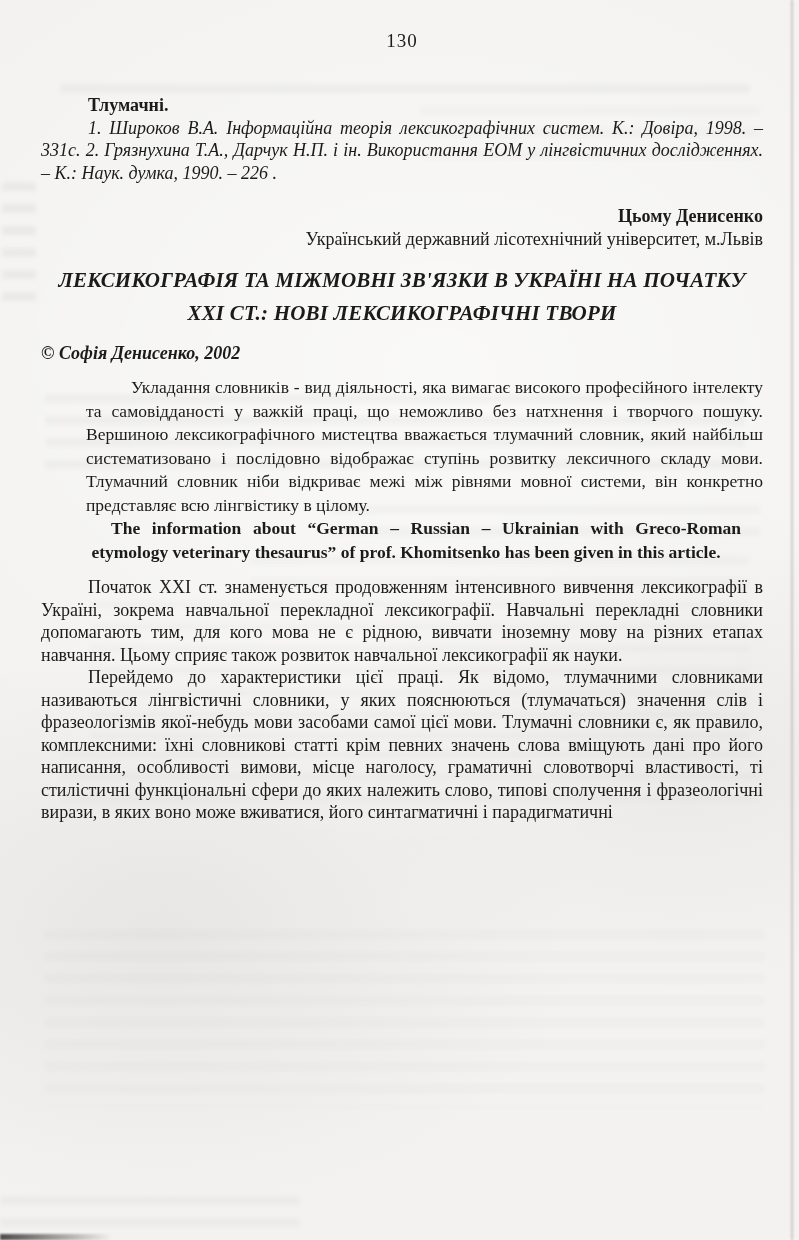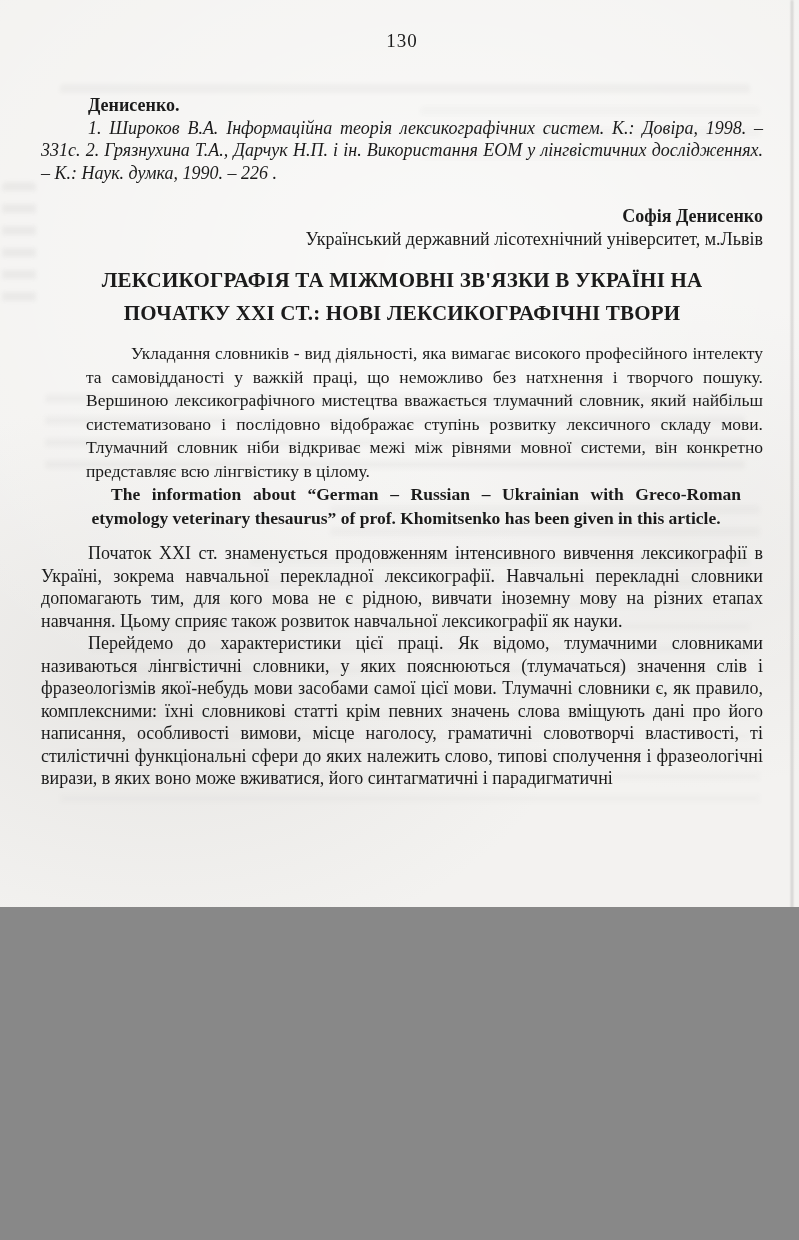--- a/index.html
+++ b/index.html
@@ -3,21 +3,21 @@
 <meta charset="utf-8">
 <style>
   html, body {
     margin: 0;
     padding: 0;
     background: #888;
   }
   .page {
     position: relative;
     width: 799px;
-    height: 907px;
+    height: 1240px;
     margin: 0 auto;
     background:
       radial-gradient(ellipse 900px 700px at 55% 30%, rgba(255,255,255,0.55), rgba(255,255,255,0) 70%),
       radial-gradient(ellipse 600px 400px at 20% 75%, rgba(210,208,205,0.35), rgba(210,208,205,0) 70%),
       radial-gradient(ellipse 500px 350px at 85% 60%, rgba(214,212,209,0.30), rgba(214,212,209,0) 70%),
       #f3f2f0;
     overflow: hidden;
     font-family: "Liberation Serif", "DejaVu Serif", serif;
     color: #1b1b1b;
   }
@@ -51,20 +51,21 @@
     line-height: 23px;
   }
   .title {
     margin: 13px auto 0 auto;
     max-width: 712px;
     text-align: center;
     font-size: 21px;
     line-height: 33px;
     font-weight: bold;
     letter-spacing: 0.2px;
+    font-style: italic;
   }
   .copyright {
     margin-top: 13px;
     font-size: 18px;
     font-style: italic;
     font-weight: bold;
   }
   .abstract-uk {
     margin: 12px 0 0 45px;
     font-size: 17.5px;
@@ -133,33 +134,34 @@
   <div class="smudge s9"></div>
   <div class="smudge s10"></div>
   <div class="edge-line-right"></div>
   <div class="corner-bar"></div>
 
   <div class="content">
 
     <div class="page-number">130</div>
 
 
-    <p class="body bold indent heading">Денисенко.</p>
+    <p class="body bold indent heading">Тлумачні.</p>
 
 
 
     <p class="body italic indent refs">1. Широков В.А. Інформаційна теорія лексикографічних систем. К.: Довіра, 1998. – 331с. 2. Грязнухина Т.А., Дарчук Н.П. і ін. Використання ЕОМ у лінгвістичних дослідженнях. – К.: Наук. думка, 1990. – 226 .</p>
 
     <div class="byline">
-      <div class="bold">Софія Денисенко</div>
+      <div class="bold">Цьому Денисенко</div>
       <div>Український державний лісотехнічний університет, м.Львів</div>
     </div>
 
     <h1 class="title">ЛЕКСИКОГРАФІЯ ТА МІЖМОВНІ ЗВ'ЯЗКИ В УКРАЇНІ НА ПОЧАТКУ ХХІ СТ.: НОВІ ЛЕКСИКОГРАФІЧНІ ТВОРИ</h1>
 
+    <p class="copyright">© Софія Денисенко, 2002</p>
 
     <p class="abstract-uk">Укладання словників - вид діяльності, яка вимагає високого професійного інтелекту та самовідданості у важкій праці, що неможливо без натхнення і творчого пошуку. Вершиною лексикографічного мистецтва вважається тлумачний словник, який найбільш систематизовано і послідовно відображає ступінь розвитку лексичного складу мови. Тлумачний словник ніби відкриває межі між рівнями мовної системи, він конкретно представляє всю лінгвістику в цілому.</p>
 
     <p class="abstract-en">The information about “German – Russian – Ukrainian with Greco-Roman etymology veterinary thesaurus” of prof. Khomitsenko has been given in this article.</p>
 
     <p class="body indent after-abstract">Початок ХХІ ст. знаменується продовженням інтенсивного вивчення лексикографії в Україні, зокрема навчальної перекладної лексикографії. Навчальні перекладні словники допомагають тим, для кого мова не є рідною, вивчати іноземну мову на різних етапах навчання. Цьому сприяє також розвиток навчальної лексикографії як науки.</p>
 
 
     <p class="body indent">Перейдемо до характеристики цієї праці. Як відомо, тлумачними словниками називаються лінгвістичні словники, у яких пояснюються (тлумачаться) значення слів і фразеологізмів якої-небудь мови засобами самої цієї мови. Тлумачні словники є, як правило, комплексними: їхні словникові статті крім певних значень слова вміщують дані про його написання, особливості вимови, місце наголосу, граматичні словотворчі властивості, ті стилістичні функціональні сфери до яких належить слово, типові сполучення і фразеологічні вирази, в яких воно може вживатися, його синтагматичні і парадигматичні</p>
 

